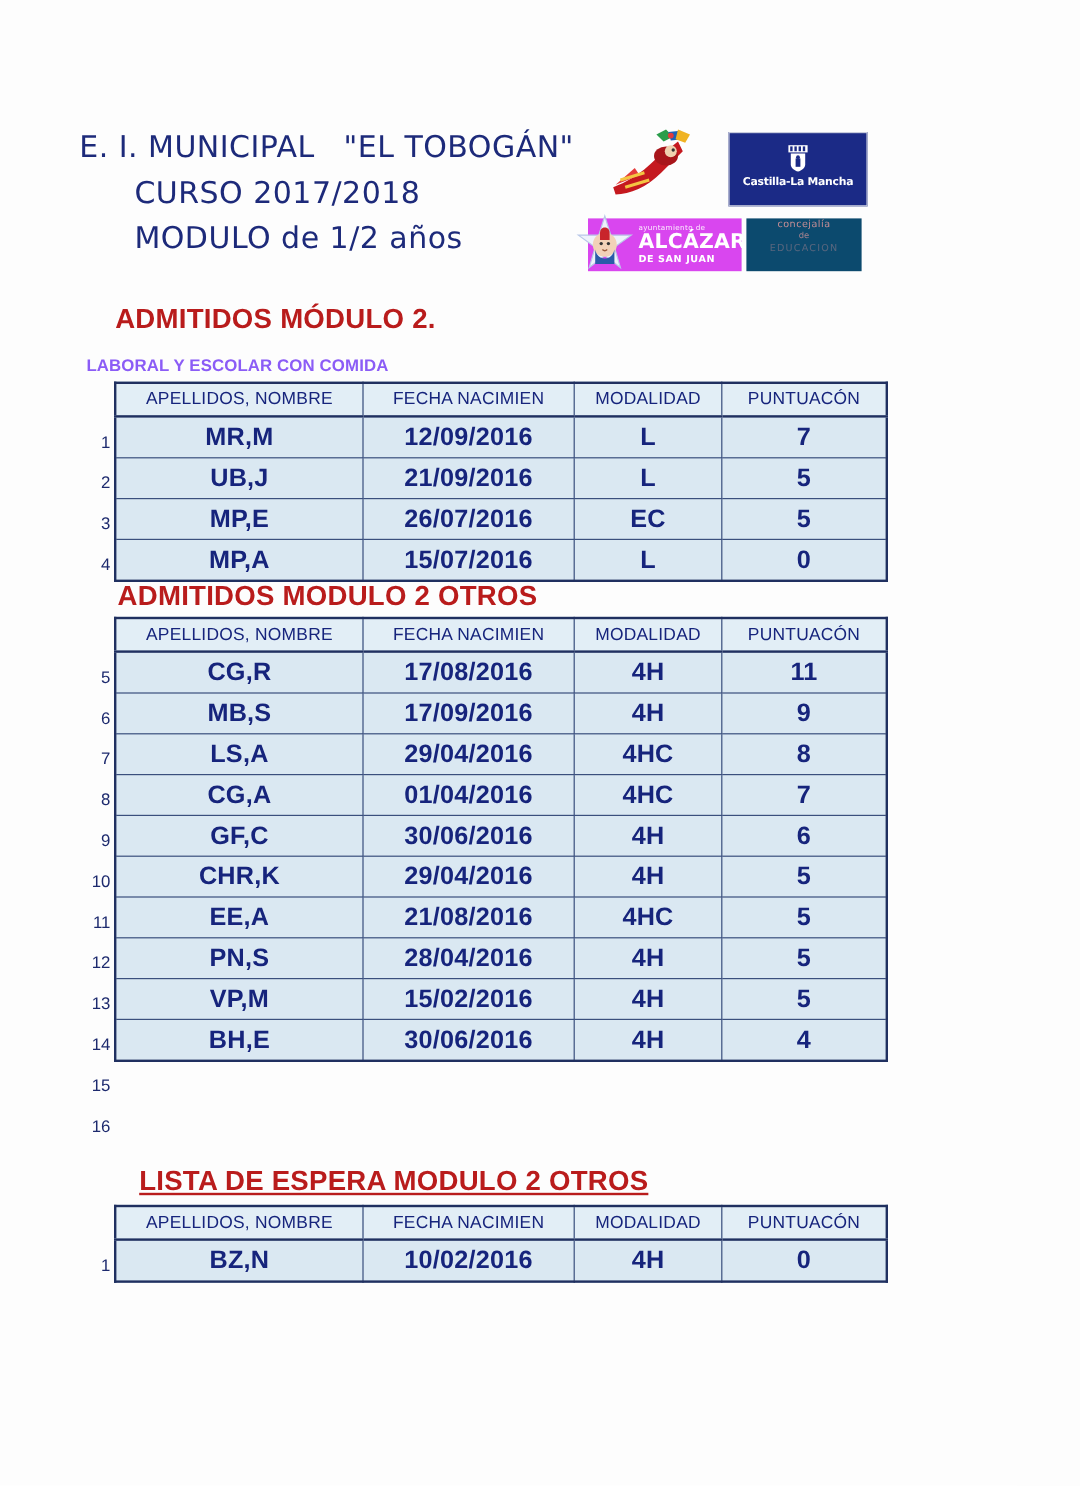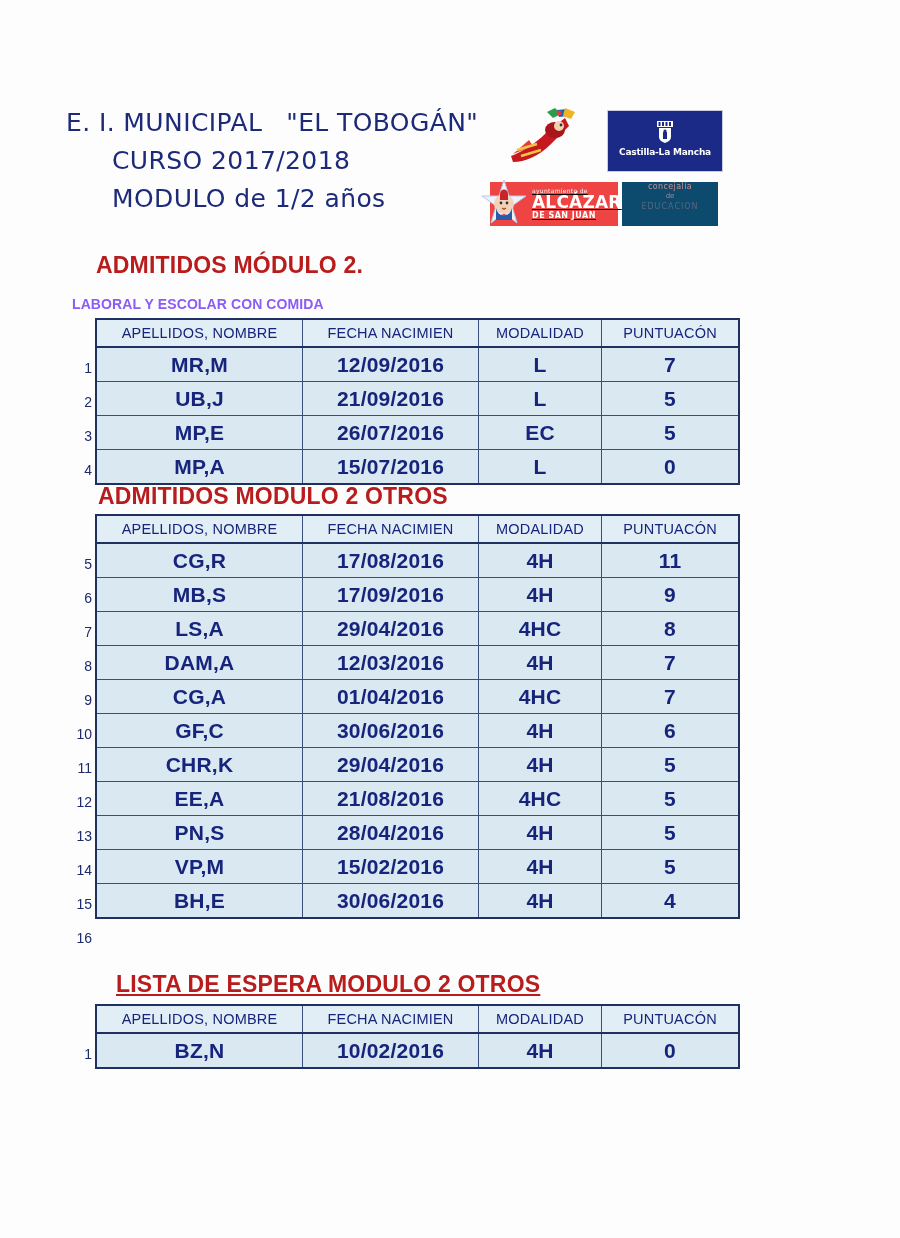--- a/index.html
+++ b/index.html
@@ -77,25 +77,24 @@
     font-size: 9px;
     letter-spacing: -0.2px;
     white-space: nowrap;
   }
   .logo-alcazar {
     position: absolute;
     left: 490px;
     top: 182px;
     width: 128px;
     height: 44px;
-    background: #ef4444;
+    background: #d946ef;
     display: flex;
     align-items: center;
     box-sizing: border-box;
-    text-decoration: underline;
   }
   .alc-star {
     position: absolute;
     left: -12px;
     top: -4px;
     width: 52px;
     height: 52px;
   }
   .alc-text {
     margin-left: 42px;
@@ -357,26 +356,20 @@
           <td>4H</td>
           <td>9</td>
         </tr>
         <tr>
           <td>LS,A</td>
           <td>29/04/2016</td>
           <td>4HC</td>
           <td>8</td>
         </tr>
         <tr>
-          <td>DAM,A</td>
-          <td>12/03/2016</td>
-          <td>4H</td>
-          <td>7</td>
-        </tr>
-        <tr>
           <td>CG,A</td>
           <td>01/04/2016</td>
           <td>4HC</td>
           <td>7</td>
         </tr>
         <tr>
           <td>GF,C</td>
           <td>30/06/2016</td>
           <td>4H</td>
           <td>6</td>

